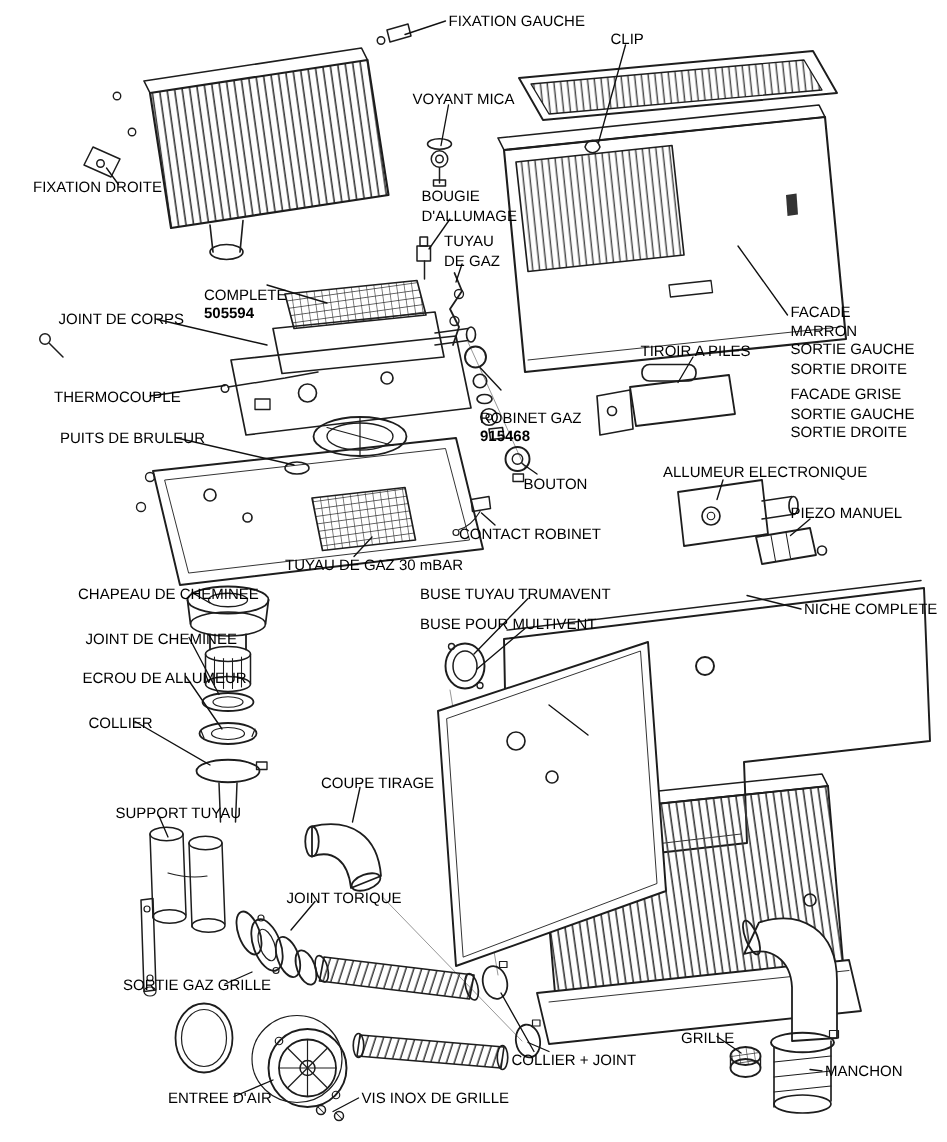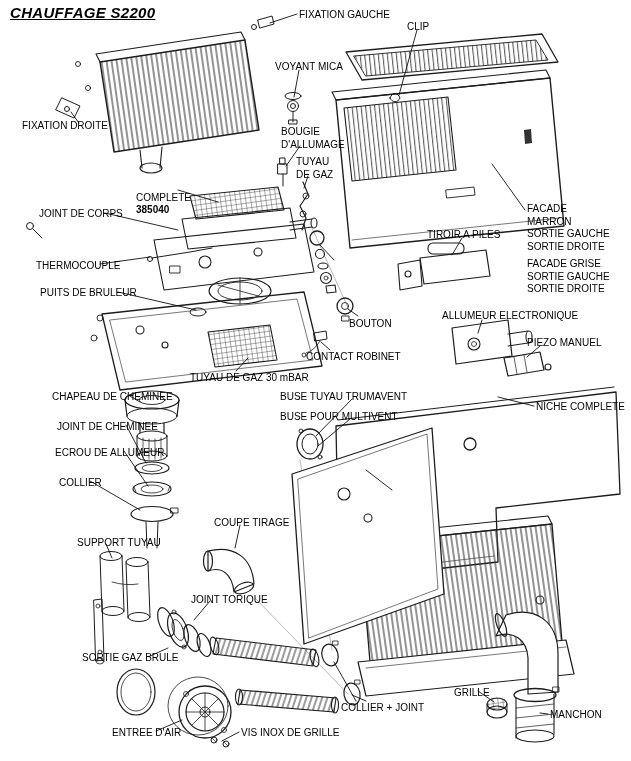--- a/index.html
+++ b/index.html
@@ -399,40 +399,43 @@
         <line x1="156" y1="731" x2="182" y2="720"></line>
         <line x1="239" y1="732" x2="222" y2="741"></line>
         <line x1="356" y1="701" x2="334" y2="662"></line>
         <line x1="366" y1="701" x2="352" y2="695"></line>
         <line x1="478" y1="691" x2="494" y2="702"></line>
         <line x1="548" y1="714" x2="540" y2="713"></line>
       </g>
     </g>
   </svg>
 
-  <div class="title">CHAUFFAGE S2200</div>
 
   <div class="lbl" style="left:299px;top:9px">FIXATION GAUCHE</div>
   <div class="lbl" style="left:407px;top:21px">CLIP</div>
   <div class="lbl" style="left:275px;top:61px">VOYANT MICA</div>
   <div class="lbl" style="left:22px;top:120px">FIXATION DROITE</div>
   <div class="lbl" style="left:281px;top:126px">BOUGIE
 D'ALLUMAGE</div>
   <div class="lbl" style="left:296px;top:156px">TUYAU
 DE GAZ</div>
 
   <div class="lbl" style="left:136px;top:179px">
     <span>COMPLETE</span>
-    <span class="ref">385040</span>
+    <span class="ref">505594</span>
   </div>
 
   <div class="lbl" style="left:39px;top:208px">JOINT DE CORPS</div>
   <div class="lbl" style="left:36px;top:260px">THERMOCOUPLE</div>
   <div class="lbl" style="left:40px;top:287px">PUITS DE BRULEUR</div>
 
+  <div class="lbl" style="left:320px;top:261px">
+    <span>ROBINET GAZ</span>
+    <span class="ref">915468</span>
+  </div>
 
   <div class="lbl" style="left:527px;top:203px">FACADE
 MARRON
 SORTIE GAUCHE
 SORTIE DROITE</div>
   <div class="lbl" style="left:427px;top:229px">TIROIR A PILES</div>
   <div class="lbl" style="left:527px;top:258px">FACADE GRISE
 SORTIE GAUCHE
 SORTIE DROITE</div>
   <div class="lbl" style="left:349px;top:318px">BOUTON</div>
@@ -444,20 +447,20 @@
   <div class="lbl" style="left:52px;top:391px">CHAPEAU DE CHEMINEE</div>
   <div class="lbl" style="left:280px;top:391px">BUSE TUYAU TRUMAVENT</div>
   <div class="lbl" style="left:280px;top:411px">BUSE POUR MULTIVENT</div>
   <div class="lbl" style="left:536px;top:401px">NICHE COMPLETE</div>
   <div class="lbl" style="left:57px;top:421px">JOINT DE CHEMINEE</div>
   <div class="lbl" style="left:55px;top:447px">ECROU DE ALLUMEUR</div>
   <div class="lbl" style="left:59px;top:477px">COLLIER</div>
   <div class="lbl" style="left:214px;top:517px">COUPE TIRAGE</div>
   <div class="lbl" style="left:77px;top:537px">SUPPORT TUYAU</div>
   <div class="lbl" style="left:191px;top:594px">JOINT TORIQUE</div>
-  <div class="lbl" style="left:82px;top:652px">SORTIE GAZ BRULE</div>
+  <div class="lbl" style="left:82px;top:652px">SORTIE GAZ GRILLE</div>
   <div class="lbl" style="left:112px;top:727px">ENTREE D'AIR</div>
   <div class="lbl" style="left:241px;top:727px">VIS INOX DE GRILLE</div>
   <div class="lbl" style="left:341px;top:702px">COLLIER + JOINT</div>
   <div class="lbl" style="left:454px;top:687px">GRILLE</div>
   <div class="lbl" style="left:550px;top:709px">MANCHON</div>
 
 </div>
 
 </body></html>

